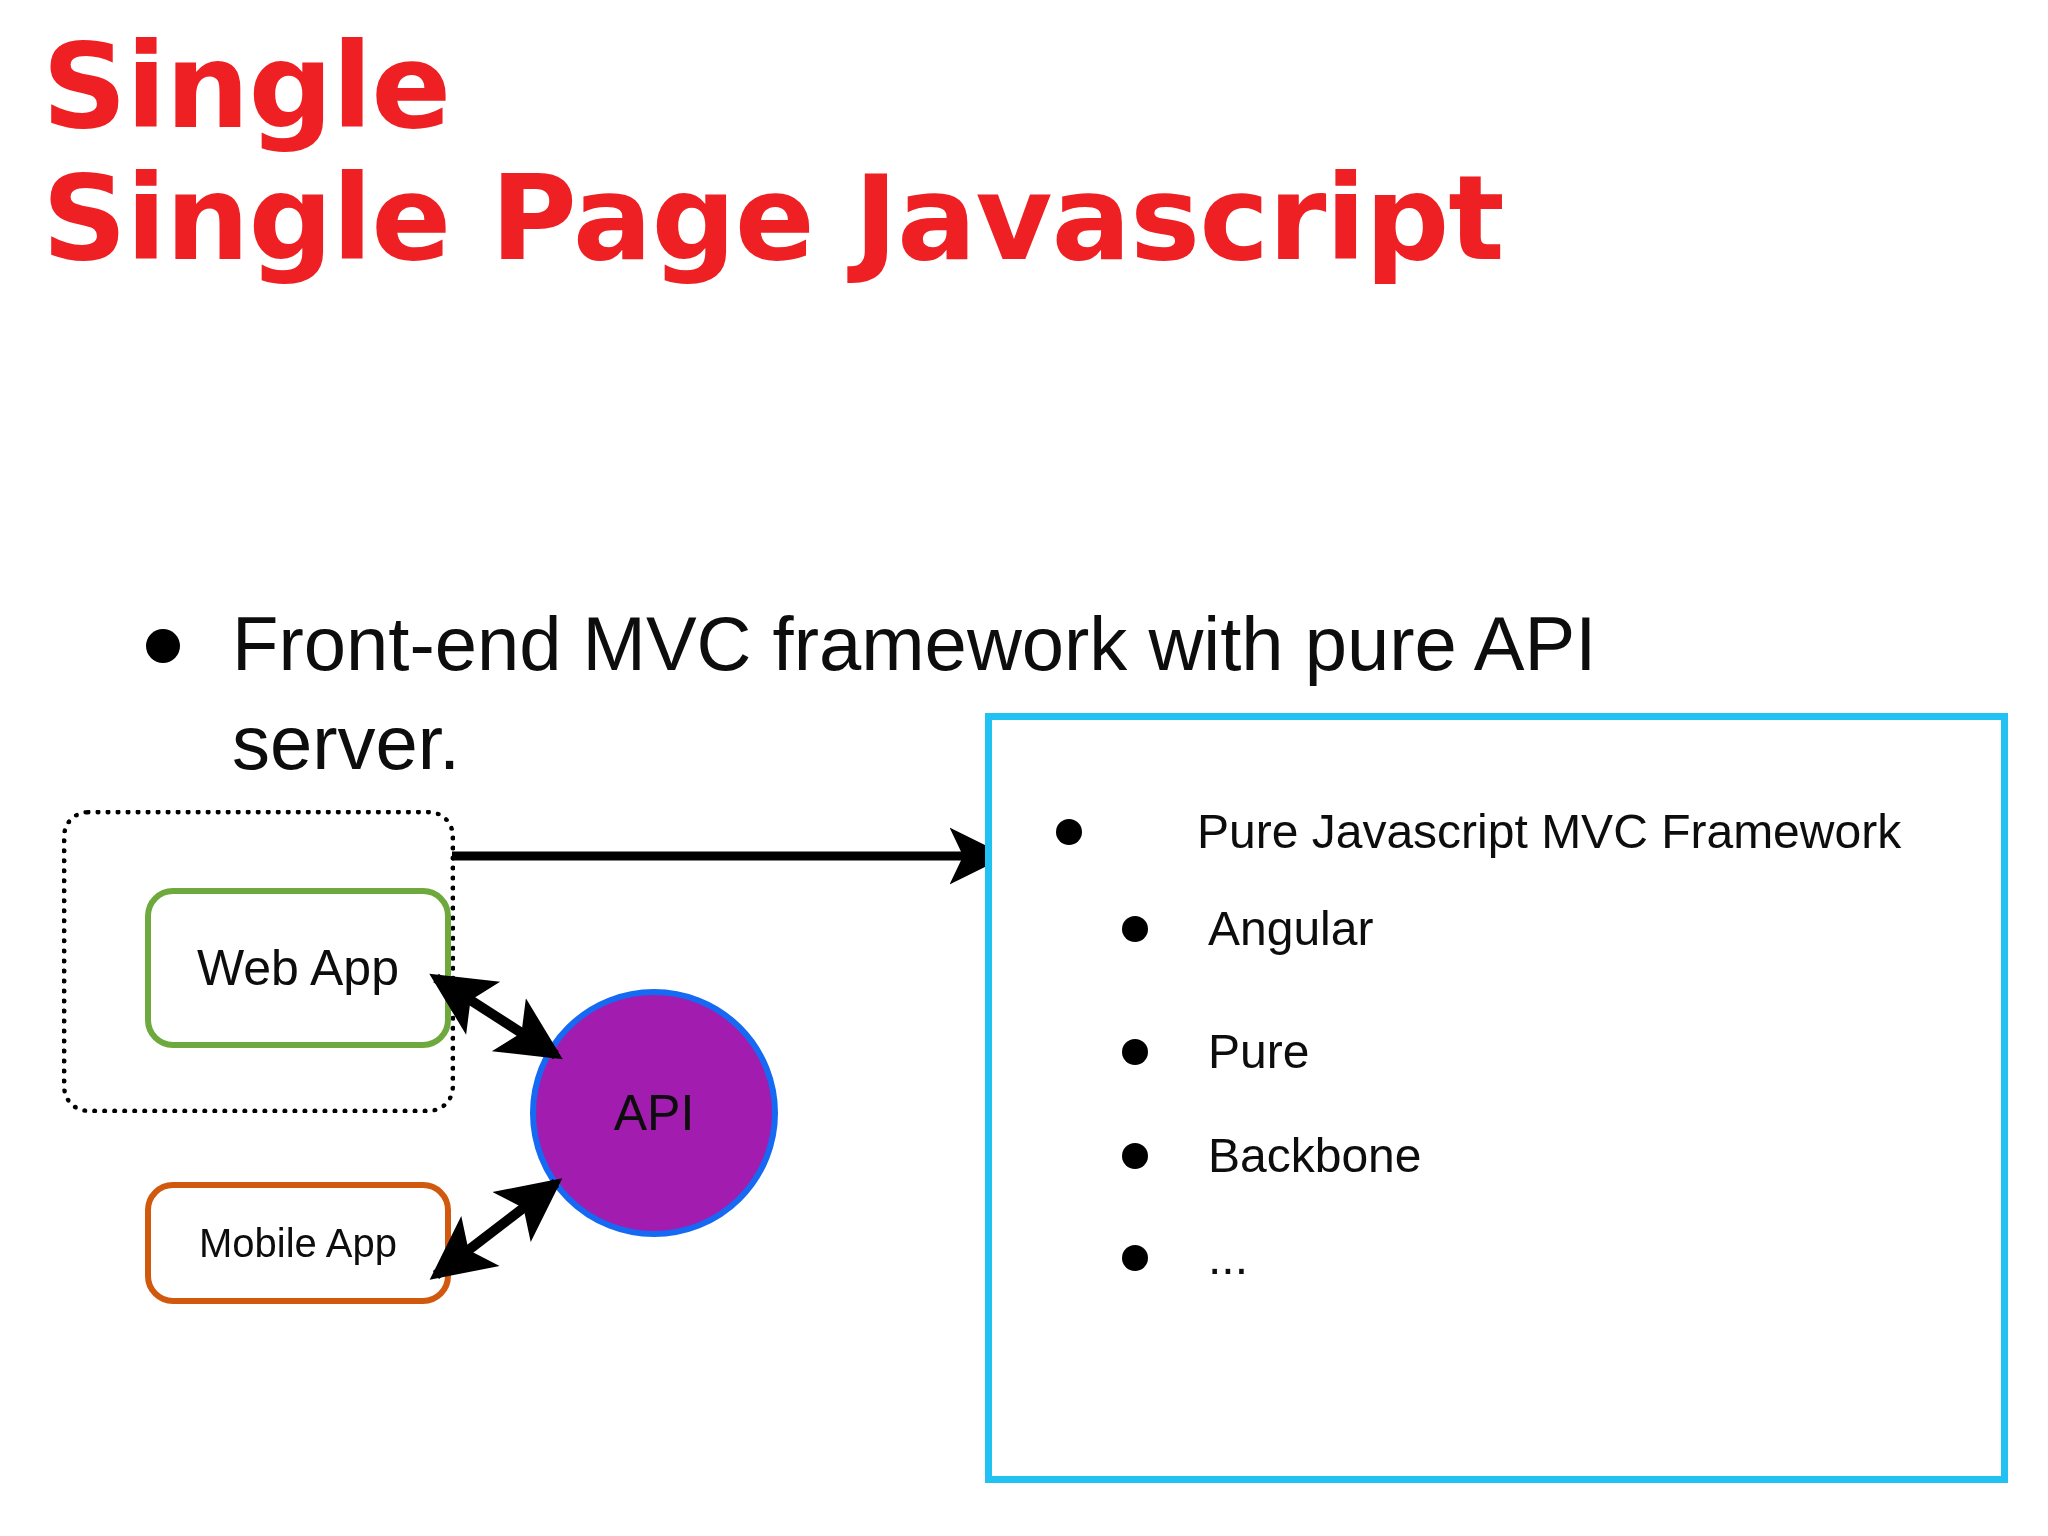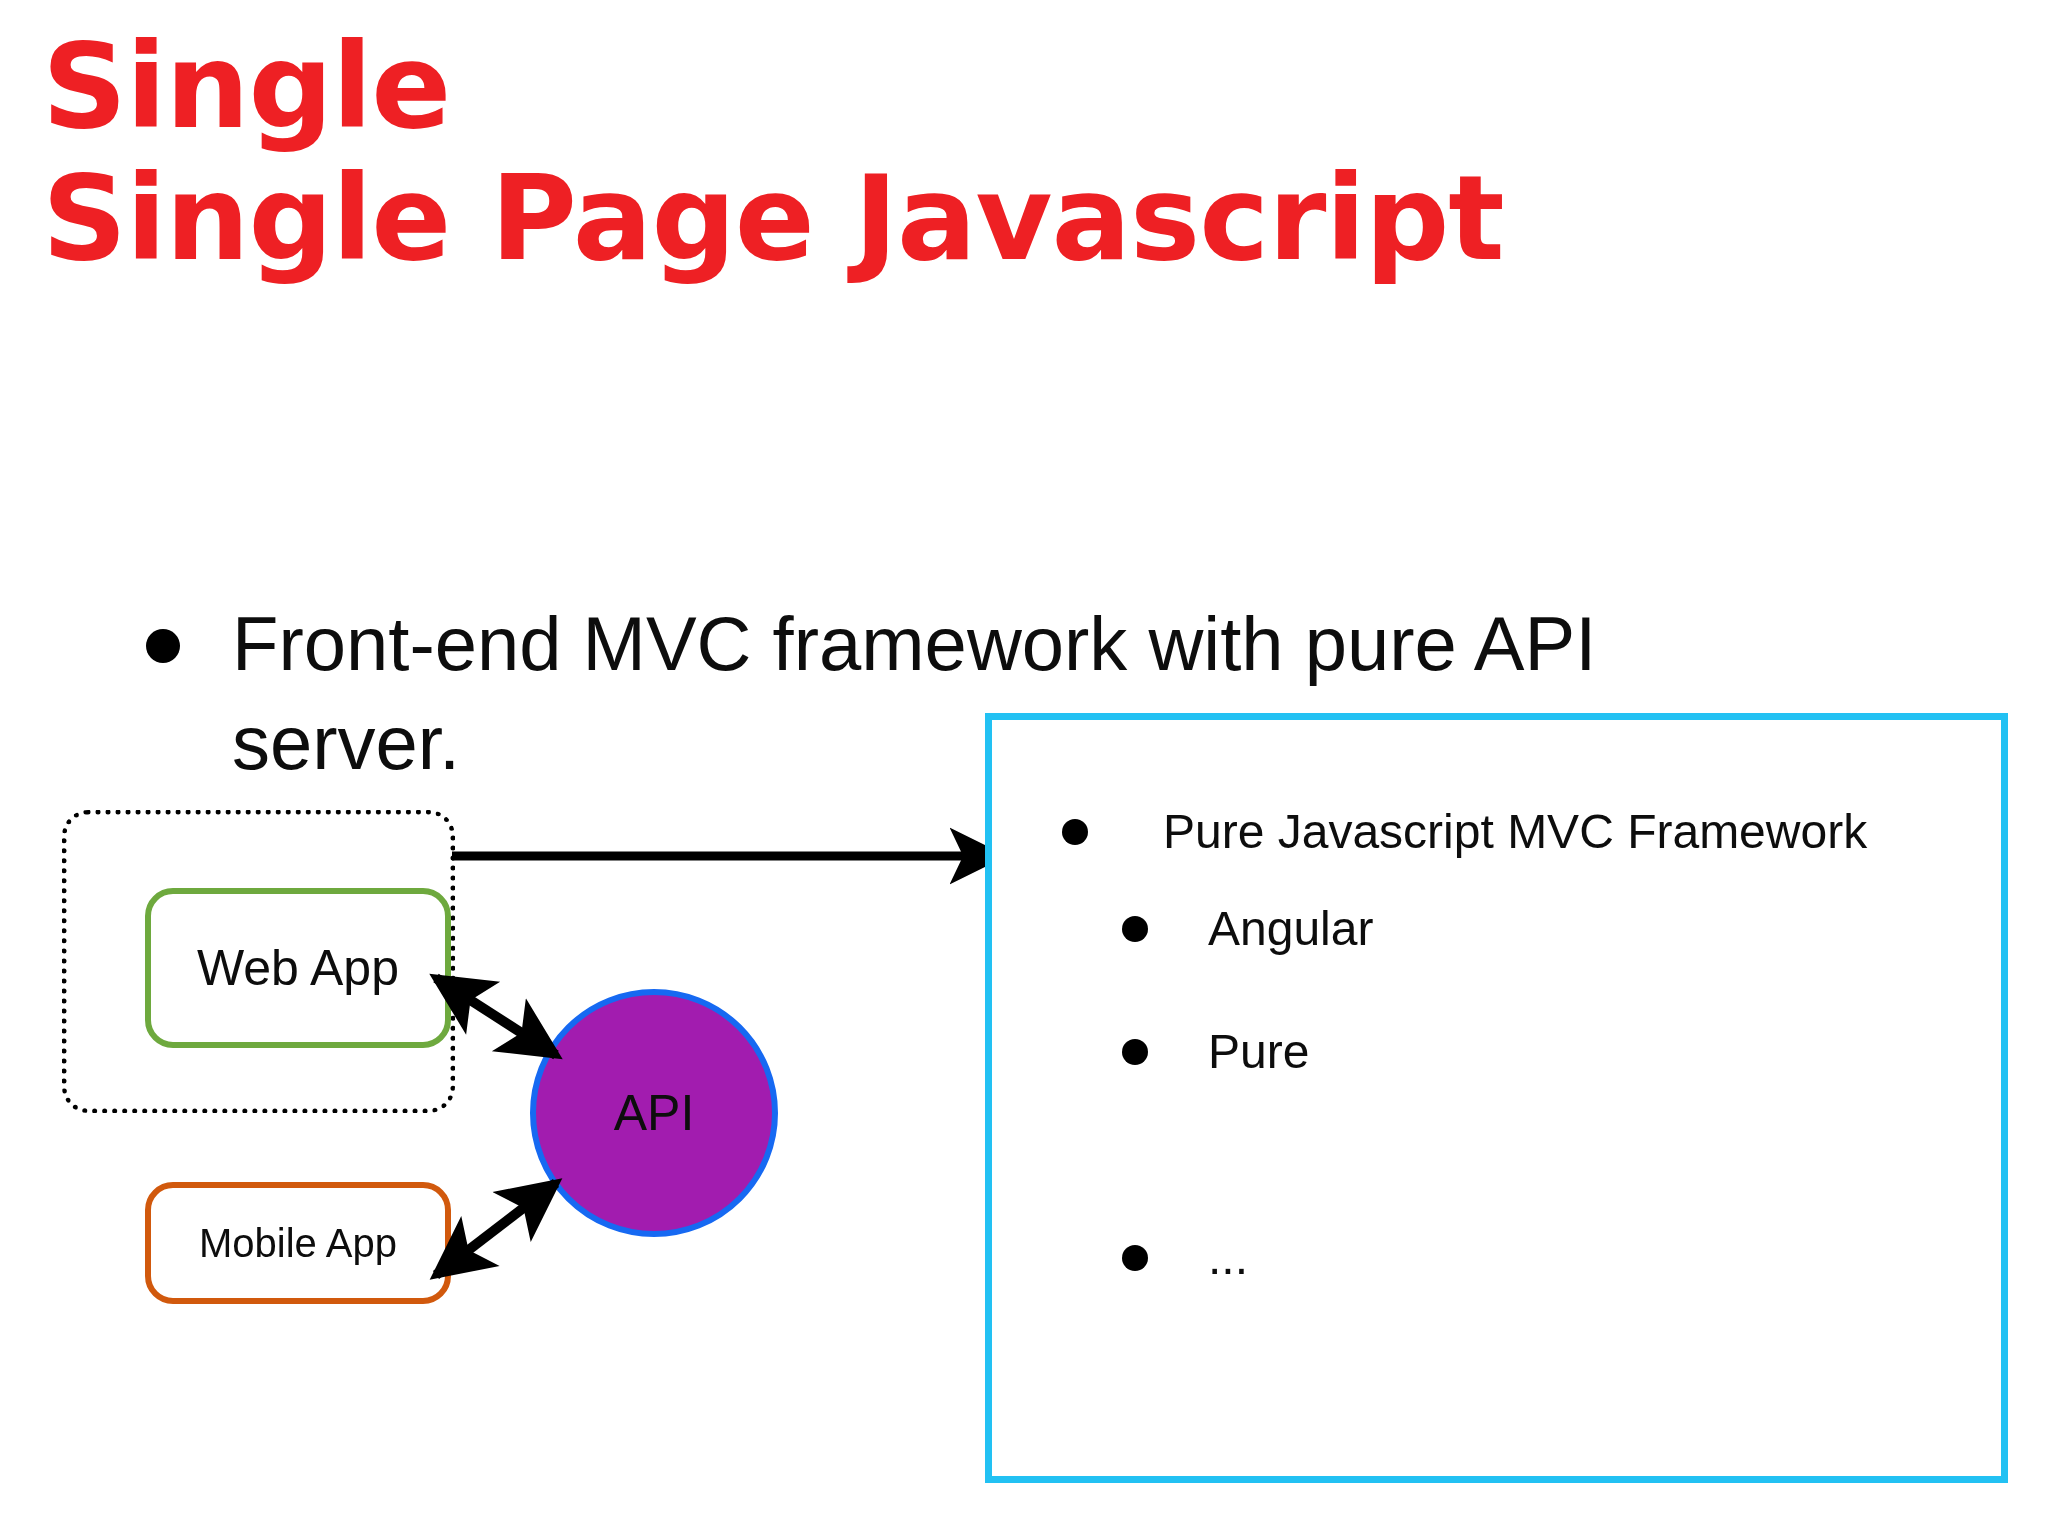--- a/index.html
+++ b/index.html
@@ -168,21 +168,21 @@
     height: 26px;
     border-radius: 50%;
     background: #000000;
     flex: 0 0 auto;
   }
   .fw-item .flabel {
     margin-left: 60px;
     font-size: 48px;
     line-height: 1;
   }
-  .fw-item.lvl0 { left: 70px; }
+  .fw-item.lvl0 { left: 64px; gap: 40px; }
   .fw-item.lvl0 .flabel { margin-left: 75px; }
   .fw-item.lvl1 { left: 130px; }
 
   .fw-i0 { top: 88px; }
   .fw-i1 { top: 185px; }
   .fw-i2 { top: 308px; }
   .fw-i3 { top: 412px; }
   .fw-i4 { top: 514px; }
 </style>
 </head>
@@ -242,20 +242,24 @@
       <div class="fw-item lvl1 fw-i1">
         <span class="fdot"></span>
         <span class="flabel">Angular</span>
       </div>
 
       <div class="fw-item lvl1 fw-i2">
         <span class="fdot"></span>
         <span class="flabel">Pure</span>
       </div>
 
+      <div class="fw-item lvl1 fw-i3">
+        <span class="fdot"></span>
+        <span class="flabel">Backbone</span>
+      </div>
 
       <div class="fw-item lvl1 fw-i4">
         <span class="fdot"></span>
         <span class="flabel">...</span>
       </div>
 
     </div>
   </div>
 
 </div>

